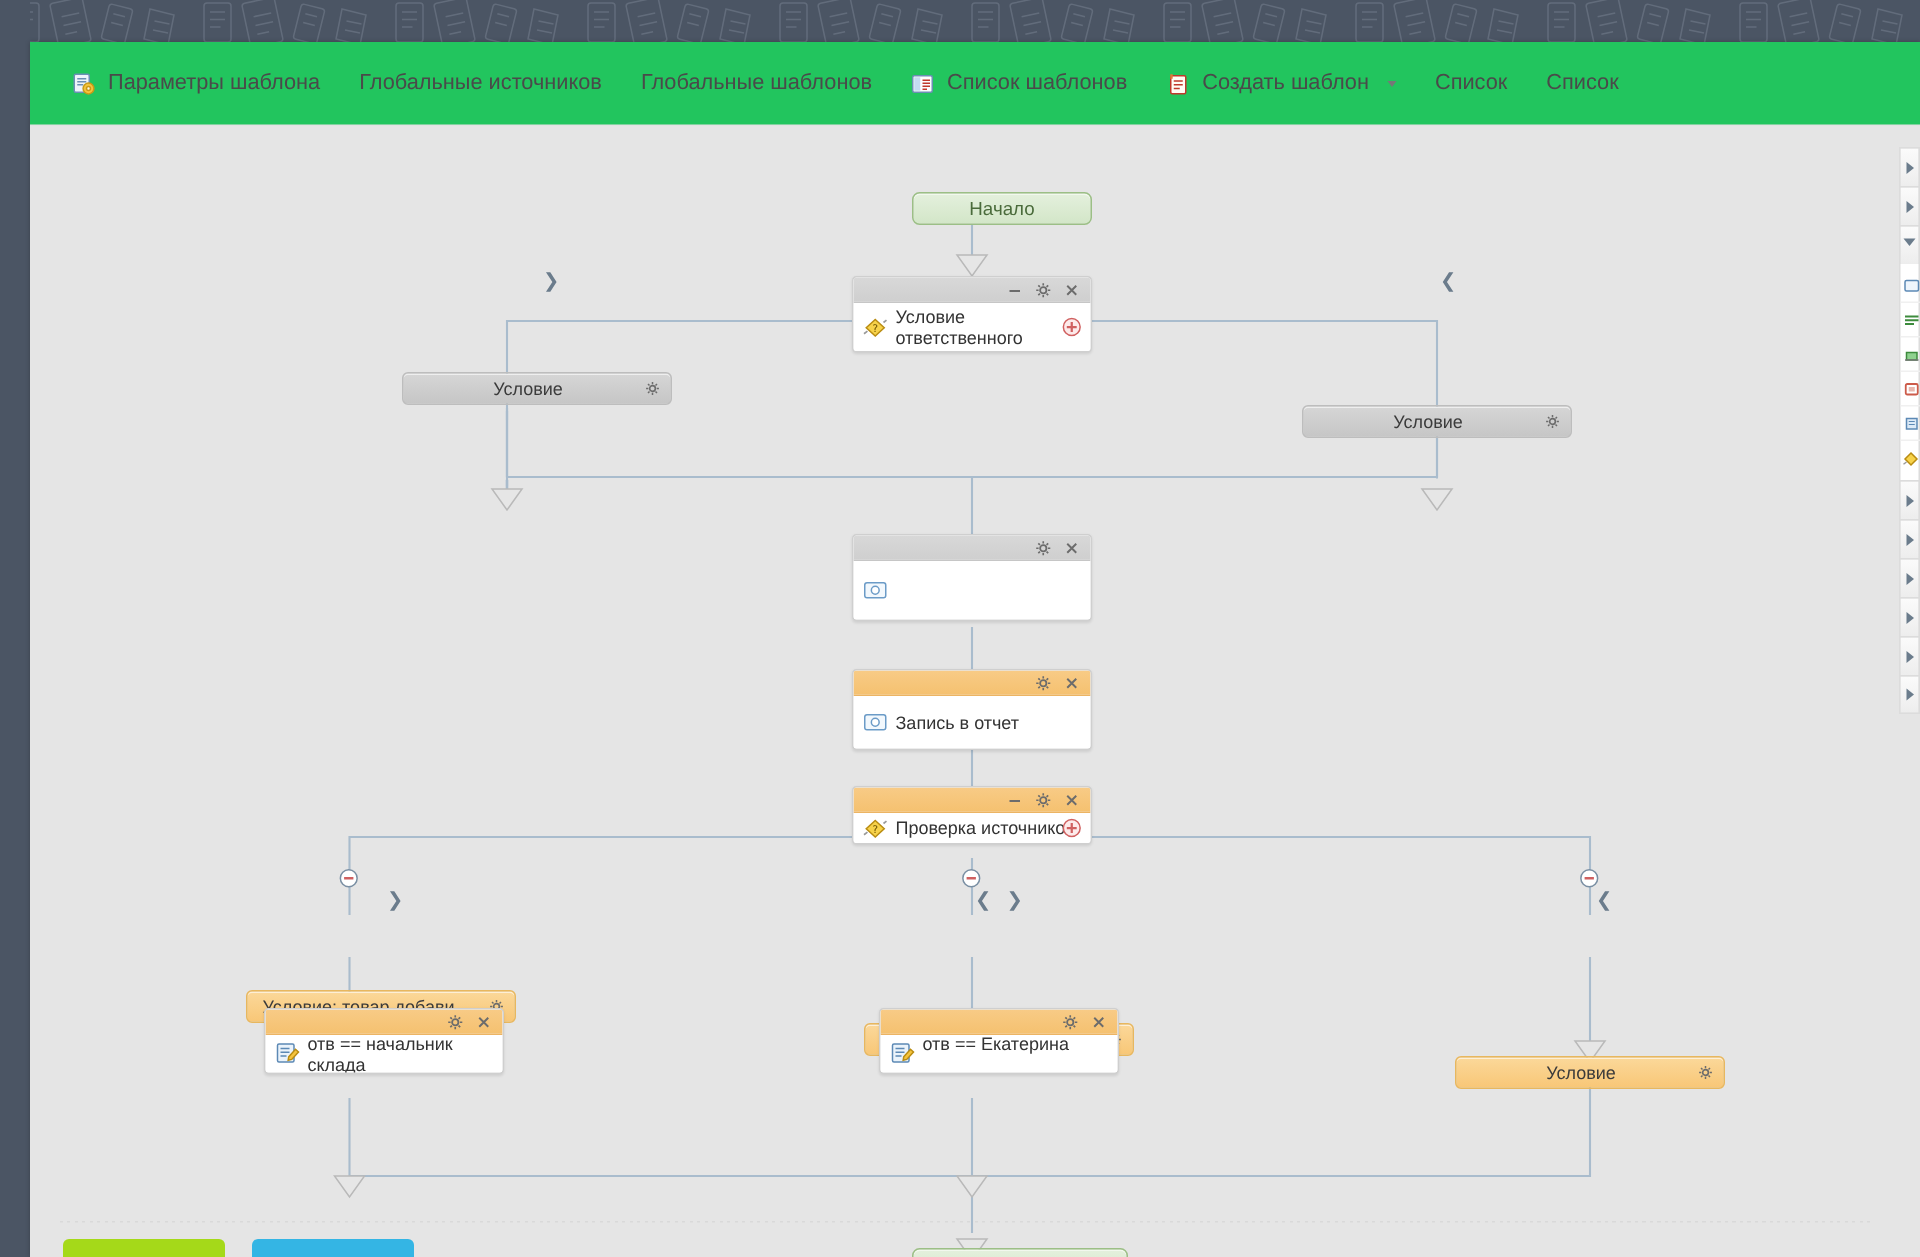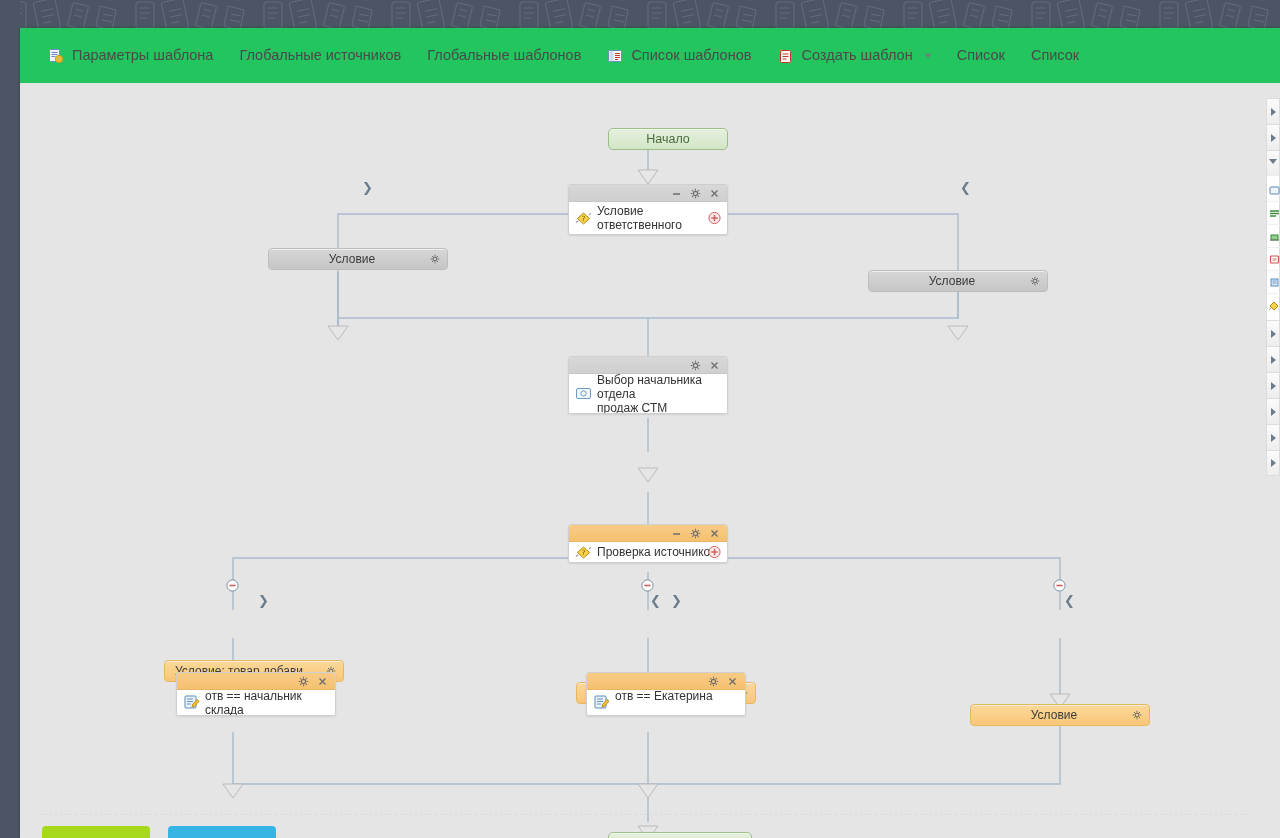--- a/index.html
+++ b/index.html
@@ -365,27 +365,41 @@
         </svg>
         <svg class="hdr-btn" viewBox="0 0 11 11">
             <path d="M2.5 2.5l6 6M8.5 2.5l-6 6" stroke="#6c6c6c" stroke-width="1.3"></path>
           </svg>
       </div>
       <div class="body" style="height:39px;align-items:center;">
         <svg class="nodeicon" viewBox="0 0 17 17">
           <rect x="1.5" y="3.5" width="14" height="10" rx="1.5" fill="#f2f8fd" stroke="#6b9bc7"></rect>
           <circle cx="8.5" cy="8.5" r="2.6" fill="#fff" stroke="#6b9bc7"></circle>
         </svg>
-        <div>
-          <div class="label">Выбор начальника отдела</div>
-          <div class="label">продаж СТМ</div>
-        </div>
-      </div>
-    </div>
-
+      </div>
+    </div>
+
+    <div class="node box orange" style="left:548px;top:362px;width:160px;">
+      <div class="hdr">
+        <svg class="hdr-btn" viewBox="0 0 11 11">
+          <circle cx="5.5" cy="5.5" r="2.1" fill="none" stroke="#6c6c6c" stroke-width="1.2"></circle>
+          <path d="M5.5 .8v1.6M5.5 8.6v1.6M.8 5.5h1.6M8.6 5.5h1.6M2.2 2.2l1.1 1.1M7.7 7.7l1.1 1.1M8.8 2.2L7.7 3.3M3.3 7.7L2.2 8.8" stroke="#6c6c6c" stroke-width="1.1"></path>
+        </svg>
+        <svg class="hdr-btn" viewBox="0 0 11 11">
+            <path d="M2.5 2.5l6 6M8.5 2.5l-6 6" stroke="#6c6c6c" stroke-width="1.3"></path>
+          </svg>
+      </div>
+      <div class="body" style="height:35px;">
+        <svg class="nodeicon" viewBox="0 0 17 17">
+          <rect x="1.5" y="3.5" width="14" height="10" rx="1.5" fill="#f2f8fd" stroke="#6b9bc7"></rect>
+          <circle cx="8.5" cy="8.5" r="2.6" fill="#fff" stroke="#6b9bc7"></circle>
+        </svg>
+        <div class="label">Запись в отчет</div>
+      </div>
+    </div>
 
     <div class="node box orange" style="left:548px;top:440px;width:160px;">
       <div class="hdr">
         <svg class="hdr-btn" viewBox="0 0 11 11">
             <path d="M2 6h7" stroke="#6c6c6c" stroke-width="1.4"></path>
           </svg>
         <svg class="hdr-btn" viewBox="0 0 11 11">
           <circle cx="5.5" cy="5.5" r="2.1" fill="none" stroke="#6c6c6c" stroke-width="1.2"></circle>
           <path d="M5.5 .8v1.6M5.5 8.6v1.6M.8 5.5h1.6M8.6 5.5h1.6M2.2 2.2l1.1 1.1M7.7 7.7l1.1 1.1M8.8 2.2L7.7 3.3M3.3 7.7L2.2 8.8" stroke="#6c6c6c" stroke-width="1.1"></path>
         </svg>

